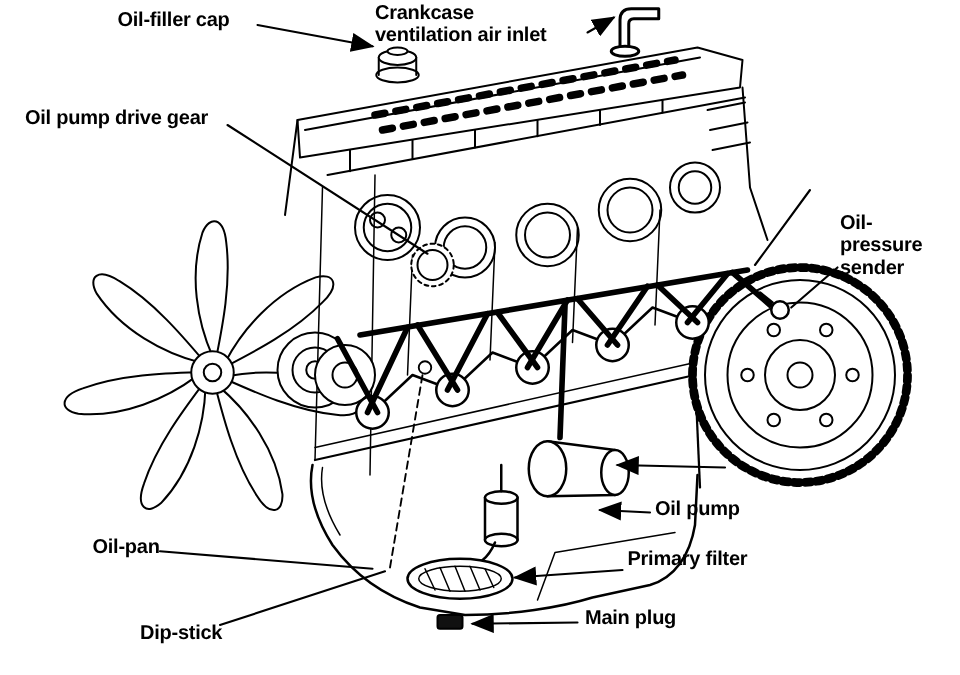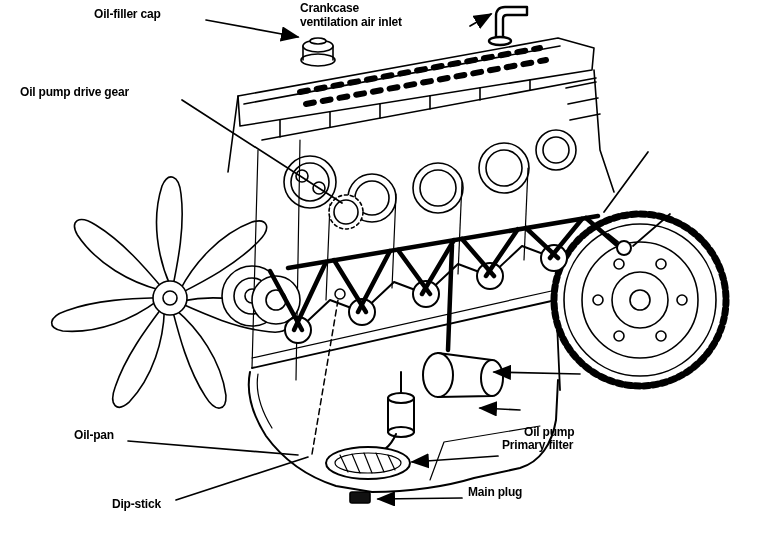--- a/index.html
+++ b/index.html
@@ -2,21 +2,21 @@
 <html><head>
 <meta charset="utf-8">
 <style>
   html,body{margin:0;padding:0;background:#fff;}
   .stage{
     position:relative;width:768px;height:540px;background:#fff;overflow:hidden;
     font-family:"Liberation Sans",sans-serif;color:#000;
   }
   .art{position:absolute;left:0;top:0;width:768px;height:540px;}
   .lbl{
-    position:absolute;font-size:12px;font-weight:700;line-height:1.14;
+    position:absolute;font-size:16px;font-weight:700;line-height:1.14;
     letter-spacing:-0.2px;white-space:pre-line;color:#000;
   }
   .lbl.center{text-align:left;}
   svg *{vector-effect:non-scaling-stroke;}
 </style>
 </head>
 <body>
 
 <div class="stage">
 
@@ -220,19 +220,22 @@
       <line x1="462" y1="498" x2="378" y2="499" marker-end="url(#arw)"></line>
       <line x1="176" y1="500" x2="308" y2="457"></line>
       <line x1="128" y1="441" x2="298" y2="455"></line>
     </g>
   </svg>
 
   <div class="lbl" style="left:94px;top:8px;">Oil-filler cap</div>
   <div class="lbl center" style="left:300px;top:2px;width:178px;">Crankcase
 ventilation air inlet</div>
   <div class="lbl" style="left:20px;top:86px;">Oil pump drive gear</div>
-  <div class="lbl" style="left:524px;top:399px;margin-top:27px;">Oil pump</div>
+  <div class="lbl" style="left:672px;top:170px;">Oil-
+pressure
+sender</div>
+  <div class="lbl" style="left:524px;top:399px;">Oil pump</div>
   <div class="lbl" style="left:502px;top:439px;">Primary filter</div>
   <div class="lbl" style="left:468px;top:486px;">Main plug</div>
   <div class="lbl" style="left:112px;top:498px;text-align:right;">Dip-stick</div>
   <div class="lbl" style="left:74px;top:429px;">Oil-pan</div>
 
 </div>
 
 </body></html>

